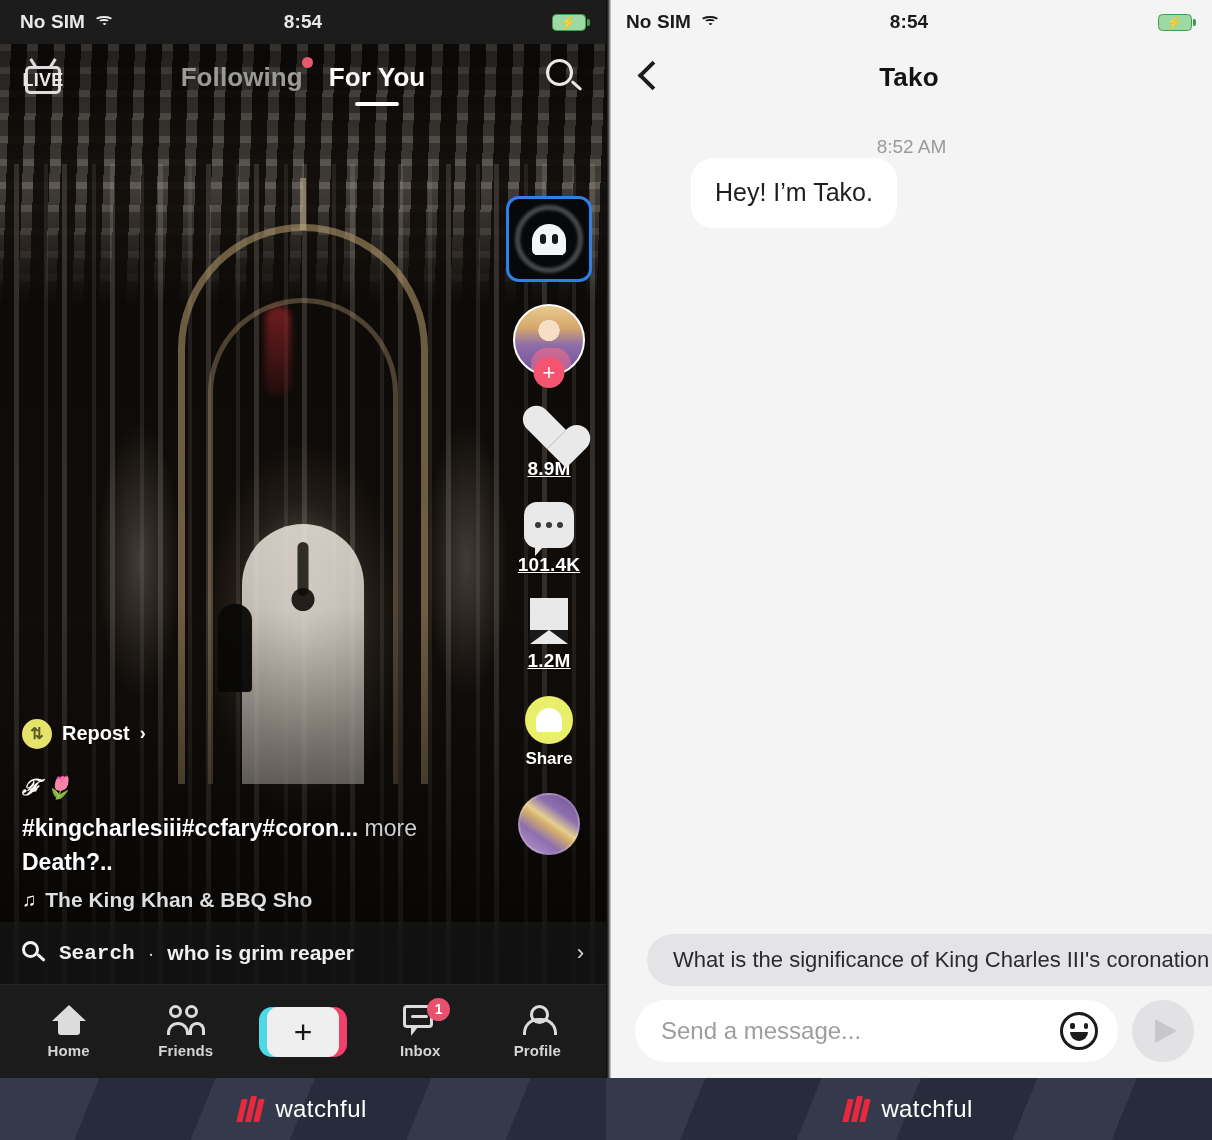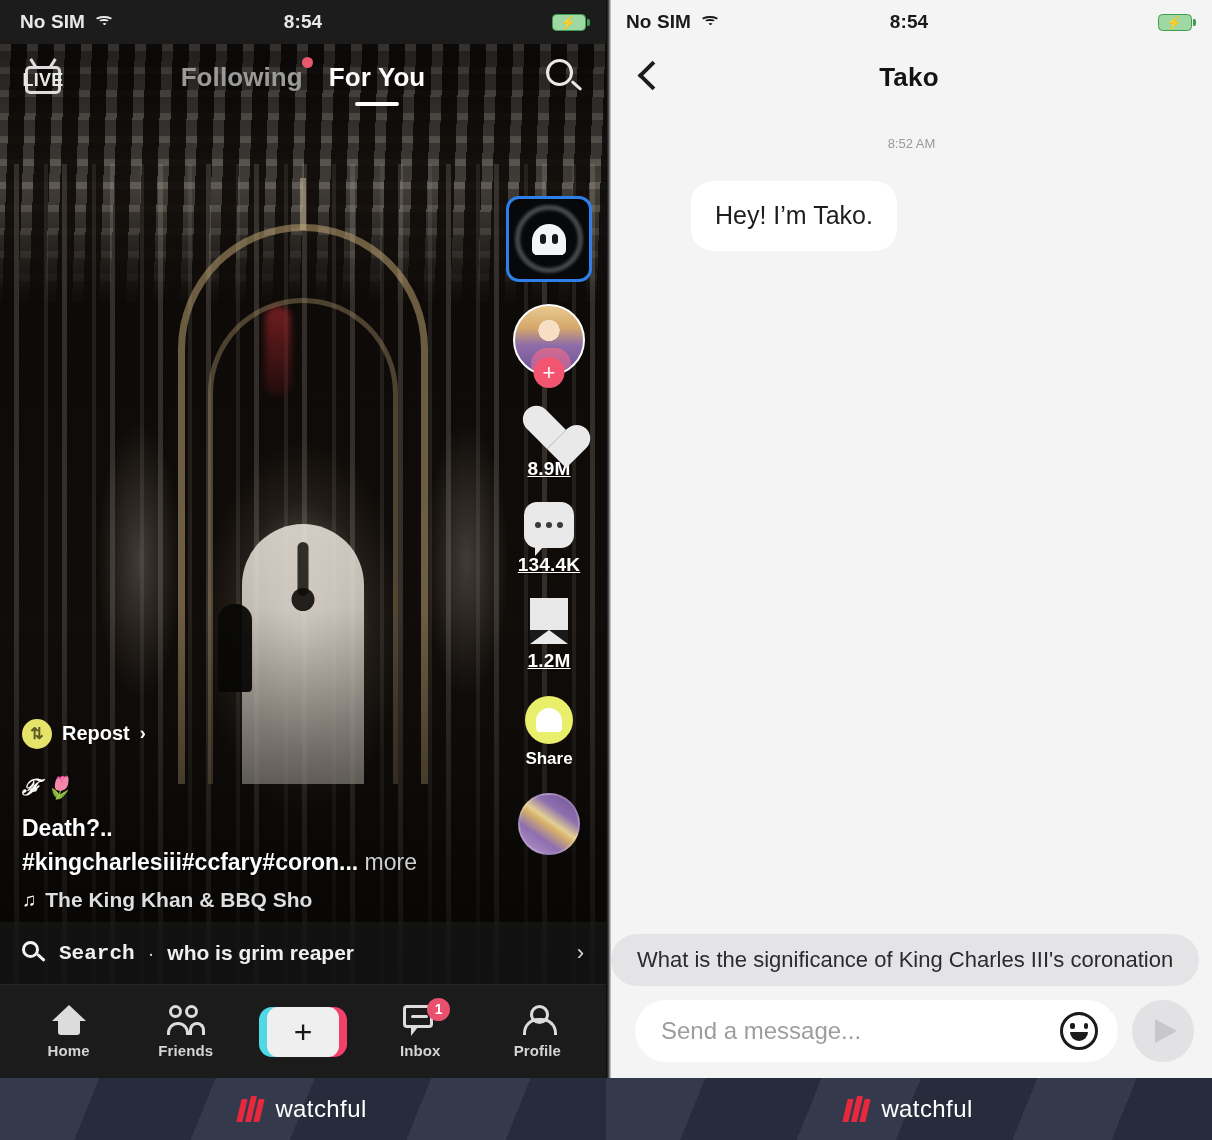--- a/index.html
+++ b/index.html
@@ -259,41 +259,41 @@
   .chat-header { position:relative; height:66px; display:flex; align-items:center;
                  justify-content:center; background:#f4f4f5; }
   .back-btn { position:absolute; left:26px; top:50%; transform:translateY(-50%);
               width:30px; height:34px; cursor:pointer; }
   .back-btn::before{ content:""; position:absolute; left:10px; top:5px; width:17px; height:17px;
               border-left:4px solid #1c1c1c; border-bottom:4px solid #1c1c1c;
               transform:rotate(45deg); }
   .chat-title { font-size:26px; font-weight:700; color:#131313; letter-spacing:.2px; }
 
   .chat-body { position:absolute; top:110px; left:5px; right:0; bottom:0; background:#f4f4f5; }
-  .chat-time { text-align:center; font-size:13px; color:#9a9a9d; font-weight:500;
-               margin-top:26px; margin-bottom:30px; }
+  .chat-time { text-align:center; font-size:19px; color:#9a9a9d; font-weight:500;
+               margin-top:26px; }
   .msg-row { display:flex; align-items:flex-end; gap:12px; padding-left:22px; padding-right:38px;
              margin-bottom:12px; }
   .msg-ava-slot { width:46px; flex:none; }
   .msg-ava { width:44px; height:40px; position:relative; }
   .g2 { position:relative; width:42px; height:37px; background:#7fb4ea;
         border-radius:21px 21px 5px 5px; }
   .g2::after{ content:""; position:absolute; left:0; right:0; bottom:-5px; height:10px;
         background:
           radial-gradient(circle 6.5px at 7px 0, #7fb4ea 98%, transparent 100%),
           radial-gradient(circle 6.5px at 21px 0, transparent 98%, transparent 100%),
           radial-gradient(circle 6.5px at 35px 0, #7fb4ea 98%, transparent 100%); }
   .g2 i { position:absolute; top:11px; width:7px; height:12px; background:#12161d; border-radius:3.5px; }
   .g2 i.le{ left:10px; } .g2 i.re{ right:10px; }
   .msg-bubble { background:#ffffff; border-radius:22px; padding:17px 24px;
                 font-size:25px; line-height:1.42; color:#1e1e20; font-weight:400;
                 max-width:430px; }
 
   
-  .suggest-row { position:absolute; left:5px; right:8px; bottom:92px; }
+  .suggest-row { position:absolute; left:5px; right:8px; bottom:92px; padding-left:36px; }
   .suggest-chip{ display:inline-block; background:#e4e4e6; border-radius:26px;
                  padding:13px 26px; font-size:22px; color:#2b2b2d; font-weight:500;
                  white-space:nowrap; cursor:pointer; }
   .composer { position:absolute; left:5px; right:0; bottom:8px; height:78px;
               display:flex; align-items:center; padding:0 18px 0 24px; gap:14px; }
   .comp-field { flex:1; height:62px; background:#ffffff; border-radius:31px;
                 display:flex; align-items:center; padding:0 20px 0 26px; }
   .comp-input { flex:1; font-size:24px; color:#9d9da1; font-weight:400; }
   .emoji-btn { width:38px; height:38px; border:3px solid #1b1b1b; border-radius:50%;
                position:relative; flex:none; cursor:pointer; }
@@ -402,21 +402,21 @@
         <span class="heart"></span>
         <span class="rail-count">8.9M</span>
       </div>
 
       <div class="rail-item" style="margin-top:22px">
         <span class="bubble-ico">
             <s></s>
             <s></s>
             <s></s>
           </span>
-        <span class="rail-count">134.4K</span>
+        <span class="rail-count">101.4K</span>
       </div>
 
       <div class="rail-item" style="margin-top:22px">
         <span class="bookmark"></span>
         <span class="rail-count">1.2M</span>
       </div>
 
       <div class="rail-item" style="margin-top:24px">
         <span class="snap">
             <span class="ghost"></span>
@@ -427,25 +427,25 @@
       <div class="disc"></div>
     </div>
 
     <div class="caption">
       <div class="repost">
         <span class="repost-ico">⇅</span>
         <span class="repost-txt">Repost</span>
         <span class="repost-chev">›</span>
       </div>
       <div class="handle">ℱ 🌷</div>
-      <div class="cap-line">Death?..</div>
       <div class="cap-line">
         <span>#kingcharlesiii#ccfary#coron...</span>
         <span class="cap-more">more</span>
       </div>
+      <div class="cap-line">Death?..</div>
       <div class="music">
         <span class="note">♫</span>
         <span class="mtxt">The King Khan &amp; BBQ Sho</span>
       </div>
     </div>
 
     <div class="searchbar">
       <span class="sb-ico">
           <span class="ring"></span>
           <span class="hdl"></span>

